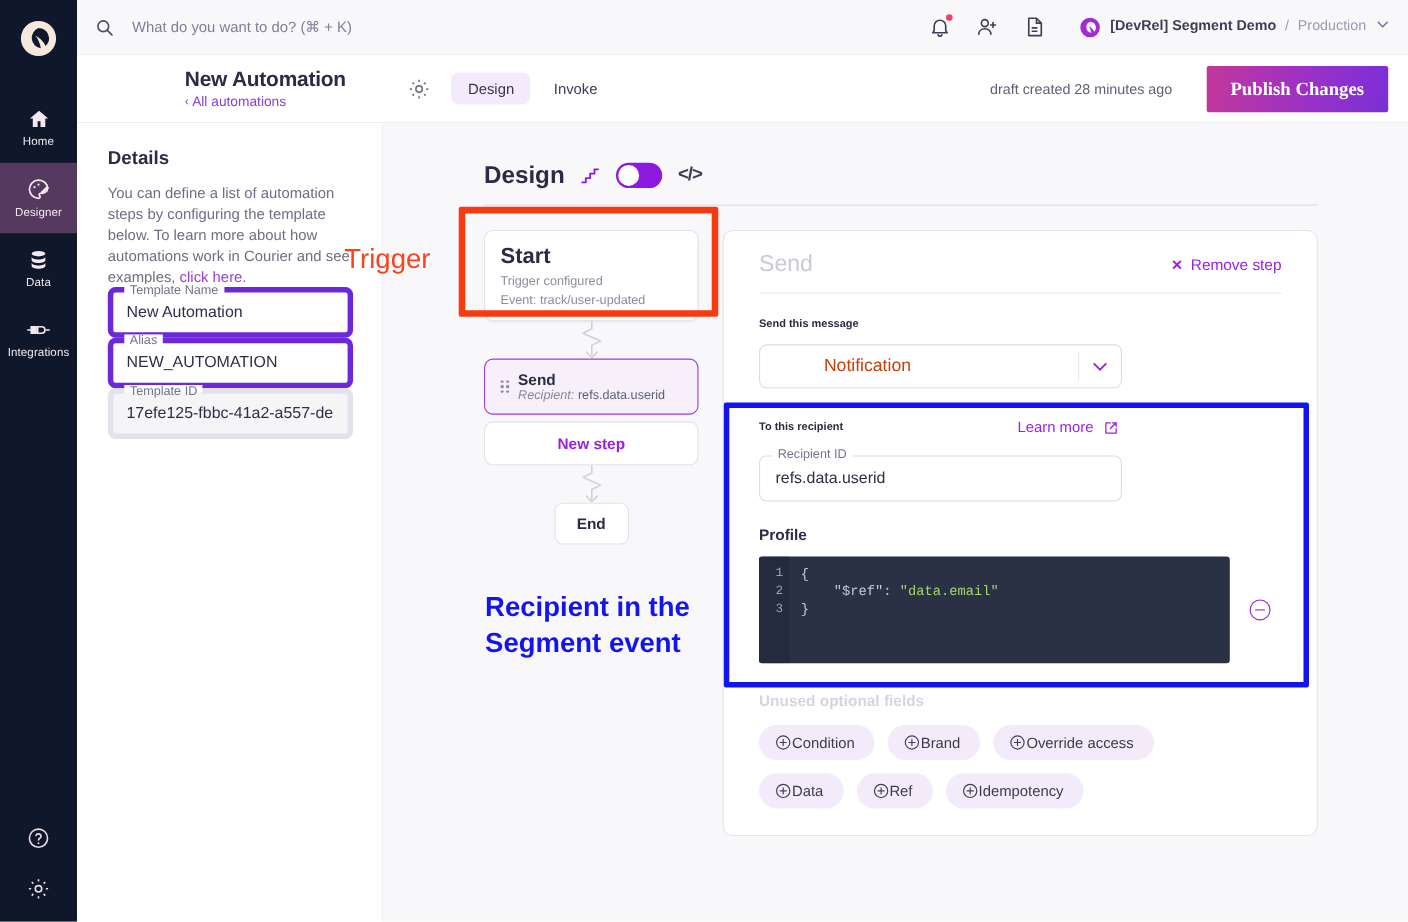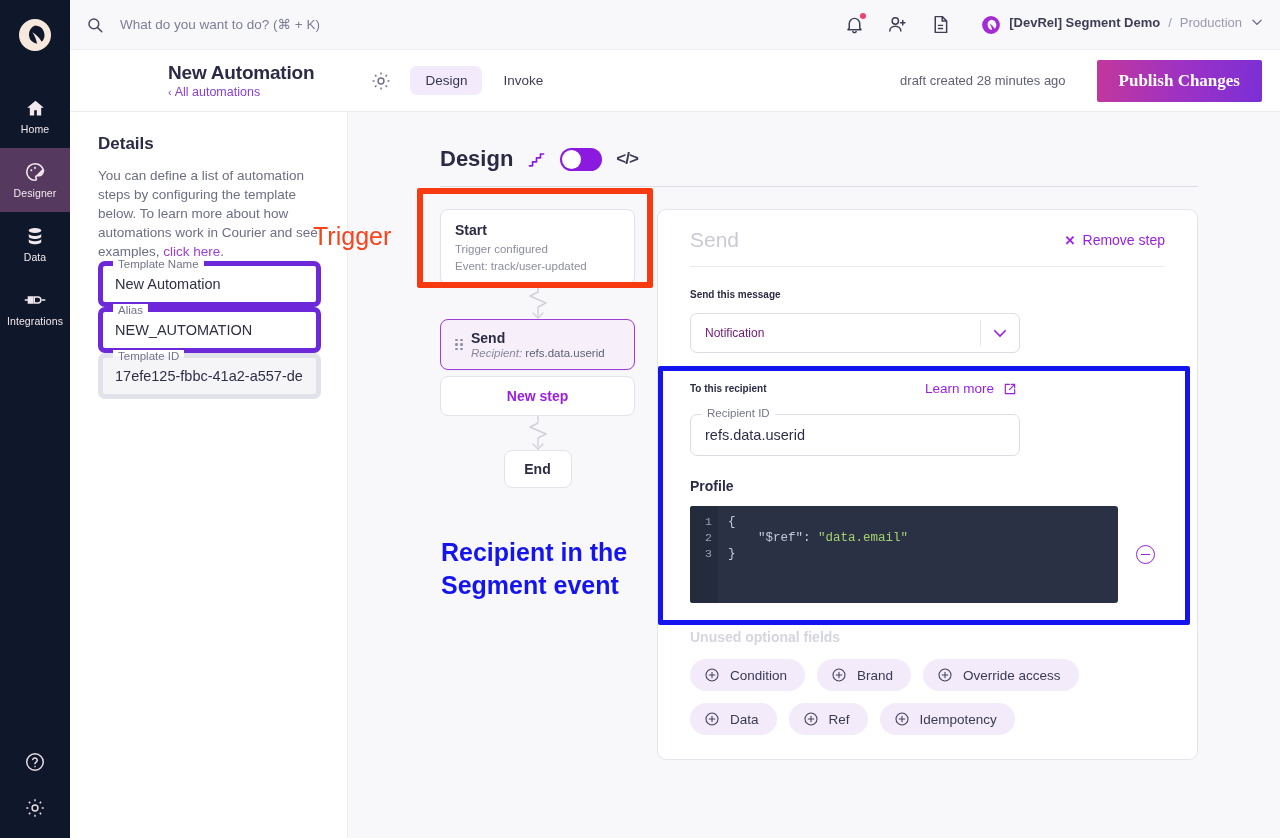--- a/index.html
+++ b/index.html
@@ -126,21 +126,21 @@
   .hr { height: 1px; background: #DCDCE4; margin: 14px 0 22px 0; }
 
   .flowrow { display: flex; gap: 22px; align-items: flex-start; }
 
   
   .flow { width: 195px; flex: 0 0 195px; display: flex; flex-direction: column; align-items: center; }
   .step {
     width: 195px; background: #fff; border: 1px solid #E2E2EA; border-radius: 8px;
     padding: 12px 14px; box-shadow: 0 1px 2px rgba(20,20,50,.04);
   }
-  .step .s-title { font-size: 14px; font-weight: 700; color: #2B2B46; }
+  .step .s-title { font-size: 20px; font-weight: 700; color: #2B2B46; }
   .step .s-sub { font-size: 11.5px; color: #8B8DA0; margin-top: 5px; }
   .step.send {
     background: #F7EFFA; border: 1.5px solid #9B3FD6; display: flex; align-items: center; gap: 8px;
     padding: 10px 14px;
   }
   .drag-dots { display: grid; grid-template-columns: 3px 3px; gap: 2px 2px; flex: 0 0 auto; }
   .drag-dots i { width: 2.5px; height: 2.5px; background: #8E90A6; border-radius: 50%; display: block; }
   .send-txt .s-title { font-size: 14px; }
   .send-txt .s-sub { font-style: italic; margin-top: 1px; color: #86889C; }
   .send-txt .s-sub b { font-style: normal; font-weight: 400; color: #5F6176; }
@@ -168,21 +168,21 @@
     color: #9B1FE0; font-size: 14px; cursor: pointer;
   }
   .remove-x { font-size: 13px; font-weight: 700; }
   .card-hr { height: 1px; background: #E9E9F0; margin: 14px 0 22px 0; }
   .sec-label { font-size: 10px; font-weight: 700; color: #2B2B46; }
   .select {
     margin-top: 13px; height: 40px; border: 1px solid #DCDCE4; border-radius: 7px;
     display: flex; align-items: center; padding: 0 0 0 14px; cursor: pointer; background: #fff;
     max-width: 330px;
   }
-  .select .sv { font-size: 12px; color: #701a75; flex: 1; }
+  .select .sv { font-size: 16px; color: #c2410c; flex: 1; margin-left: 44px; }
   .select .divider { width: 1px; height: 26px; background: #E4E4EC; }
   .select .chev { width: 38px; display: flex; align-items: center; justify-content: center; color: #9B1FE0; }
 
   .recip-head { display: flex; align-items: center; margin-top: 0; text-align: center; }
   .learn-more {
     margin-left: auto; display: flex; align-items: center; gap: 9px;
     font-size: 13.5px; color: #9B1FE0; cursor: pointer; margin-right: 148px;
   }
   .learn-ico { width: 14px; height: 14px; }
   .recip-field {
@@ -220,21 +220,21 @@
   .code .v { color: #A5D26B; }
   .minus-btn {
     width: 19px; height: 19px; border-radius: 50%; border: 1.4px solid #9B1FE0;
     display: flex; align-items: center; justify-content: center; cursor: pointer; flex: 0 0 auto;
   }
   .minus-btn i { width: 9px; height: 1.4px; background: #9B1FE0; display: block; }
 
   .unused { margin-top: 26px; font-size: 14px; color: #D4D5DF; font-weight: 600; }
   .chips { margin-top: 14px; display: flex; flex-wrap: wrap; gap: 12px; max-width: 420px; }
   .chip {
-    display: flex; align-items: center; gap: 10px; background: #F3EBFA;
+    display: flex; align-items: center; gap: 0; background: #F3EBFA;
     border-radius: 18px; padding: 8px 18px 8px 14px; cursor: pointer;
   }
   .chip .pl { width: 16px; height: 16px; color: #41415C; flex: 0 0 auto; }
   .chip .cl { font-size: 13.5px; color: #3A3A52; }
 
   
   .anno { position: absolute; pointer-events: none; }
   .anno-box-red {
     left: 417px; top: 188px; width: 236px; height: 100px;
     border: 6px solid #F83A10; border-radius: 2px;

